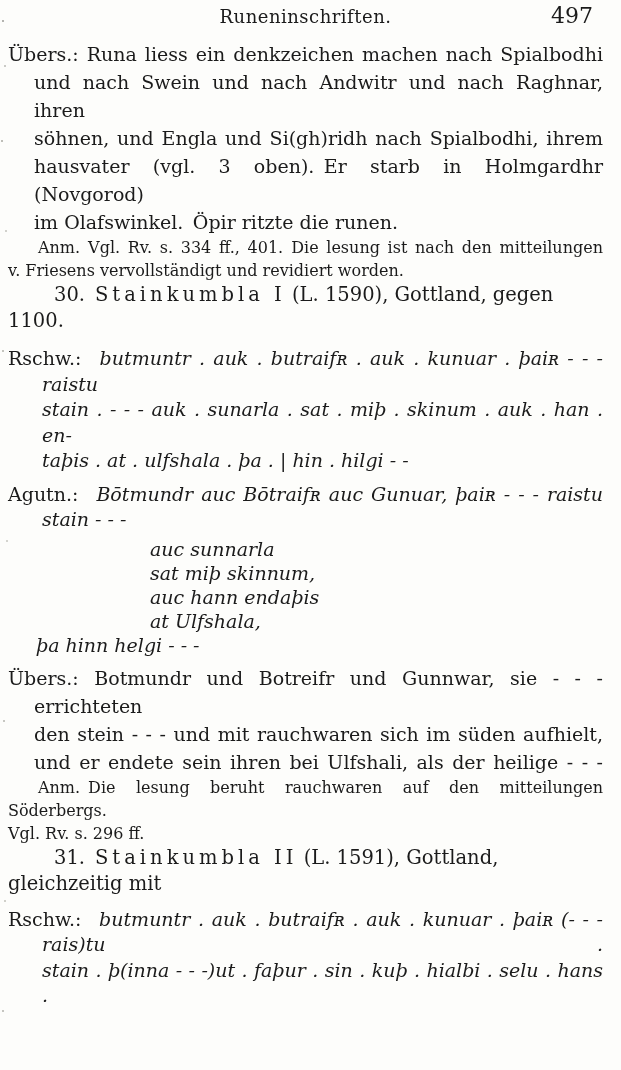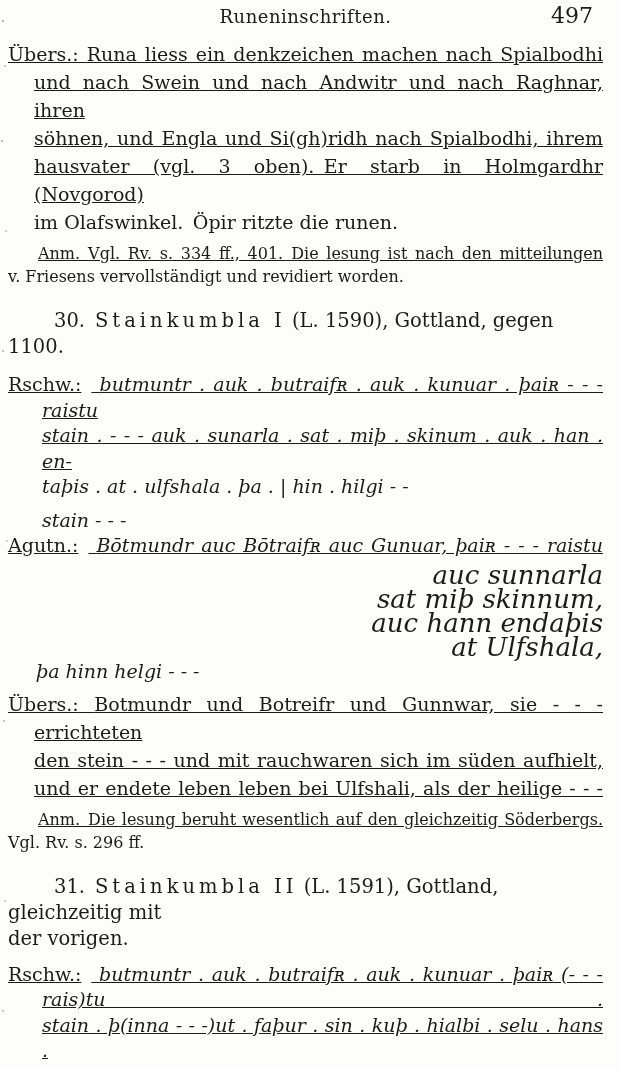--- a/index.html
+++ b/index.html
@@ -11,43 +11,43 @@
     color: #1b1b1b;
     font-family: "DejaVu Serif", "Liberation Serif", serif;
     overflow: hidden;
     position: relative;
   }
   .header { position: relative; height: 26px; margin-bottom: 8px; }
   .header .title { text-align: center; font-size: 18px; letter-spacing: 0.5px; }
   .header .pageno { position: absolute; right: 10px; top: -3px; font-size: 22px; }
 
   .line { white-space: normal; }
-  .line.full { text-align: justify; text-align-last: justify; text-decoration: underline; }
+  .line.full { text-align: justify; text-align-last: justify; }
 
   .para { font-size: 19px; line-height: 28px; padding-left: 26px; }
   .para .first { text-indent: -26px; }
 
-  .anm { font-size: 16px; line-height: 23px; margin-top: 6px; }
+  .anm { font-size: 16px; line-height: 23px; }
   .anm .first { text-indent: 30px; }
 
   .heading { font-size: 19.5px; line-height: 26px; margin-top: 18px; }
   .heading .first { text-indent: 46px; }
   .heading .num { margin-right: 10px; }
   .sperr { letter-spacing: 4px; }
 
   .runic { font-size: 19px; line-height: 25.5px; padding-left: 34px; margin-top: 12px; }
   .runic .first { text-indent: -34px; }
   .runic .line { font-style: italic; }
   .runic .label { font-style: normal; margin-right: 10px; }
 
-  .verse { font-style: italic; font-size: 26px; line-height: 24px; margin-left: 142px; margin-top: 4px; text-align: right; }
+  .verse { font-style: italic; font-size: 19px; line-height: 24px; margin-left: 142px; margin-top: 4px; }
   .hangline { font-style: italic; font-size: 19px; line-height: 25px; margin-left: 28px; margin-top: 0; }
 
   .m6 { margin-top: 6px; } .m8 { margin-top: 8px; } .m14 { margin-top: 14px; } .m10 { margin-top: 10px; }
-  .heading.m14 { margin-top: 20px; }
+  .heading.m14 { margin-top: 0; }
 
   .specks { position: absolute; left: 2px; top: 20px; width: 2px; height: 2px;
     background: #9a9a96; border-radius: 50%;
     box-shadow: 2px 45px #b9b9b4, -1px 120px #a8a8a2, 3px 210px #c2c2bc,
                 0px 330px #b0b0aa, 4px 520px #c6c6c0, 1px 700px #b5b5af,
                 2px 880px #c0c0ba, 0px 990px #b2b2ac; }
 </style>
 </head>
 <body>
 
@@ -75,46 +75,45 @@
   <div class="line first"><span class="num">30.</span><span class="sperr">Stainkumbla I</span> <span>(L. 1590), Gottland, gegen 1100.</span></div>
 </div>
 
 <div class="runic">
   <div class="line first full"><span class="label">Rschw.:</span> <span>butmuntr . auk . butraifʀ . auk . kunuar . þaiʀ - - - raistu</span></div>
   <div class="line full">stain . - - - auk . sunarla . sat . miþ . skinum . auk . han . en-</div>
   <div class="line">taþis . at . ulfshala . þa . | hin . hilgi - -</div>
 </div>
 
 <div class="runic m8">
+  <div class="line first full"><span class="label">Agutn.:</span> <span>Bōtmundr auc Bōtraifʀ auc Gunuar, þaiʀ - - - raistu</span></div>
   <div class="line">stain - - -</div>
-  <div class="line first full"><span class="label">Agutn.:</span> <span>Bōtmundr auc Bōtraifʀ auc Gunuar, þaiʀ - - - raistu</span></div>
 </div>
 
 <div class="verse">
   <div class="line">auc sunnarla</div>
   <div class="line">sat miþ skinnum,</div>
   <div class="line">auc hann endaþis</div>
   <div class="line">at Ulfshala,</div>
 </div>
 
 <div class="hangline">þa hinn helgi - - -</div>
 
 <div class="para m6">
   <div class="line first full"><span class="label">Übers.:</span> <span>Botmundr und Botreifr und Gunnwar, sie - - - errichteten</span></div>
   <div class="line full">den stein - - - und mit rauchwaren sich im süden aufhielt,</div>
-  <div class="line full">und er endete leben leben bei Ulfshali, als der heilige - - -</div>
+  <div class="line full">und er endete sein ihren bei Ulfshali, als der heilige - - -</div>
 </div>
 
 <div class="anm">
-  <div class="line first full">Anm. Die lesung beruht wesentlich auf den gleichzeitig Söderbergs.</div>
+  <div class="line first full">Anm. Die lesung beruht rauchwaren auf den mitteilungen Söderbergs.</div>
   <div class="line">Vgl. Rv. s. 296 ff.</div>
 </div>
 
 <div class="heading m14">
   <div class="line first"><span class="num">31.</span><span class="sperr">Stainkumbla II</span> <span>(L. 1591), Gottland, gleichzeitig mit</span></div>
-  <div class="line">der vorigen.</div>
 </div>
 
 <div class="runic m10">
   <div class="line first full"><span class="label">Rschw.:</span> <span>butmuntr . auk . butraifʀ . auk . kunuar . þaiʀ (- - - rais)tu .</span></div>
   <div class="line full">stain . þ(inna - - -)ut . faþur . sin . kuþ . hialbi . selu . hans .</div>
 
 </div>
 
 </body></html>

